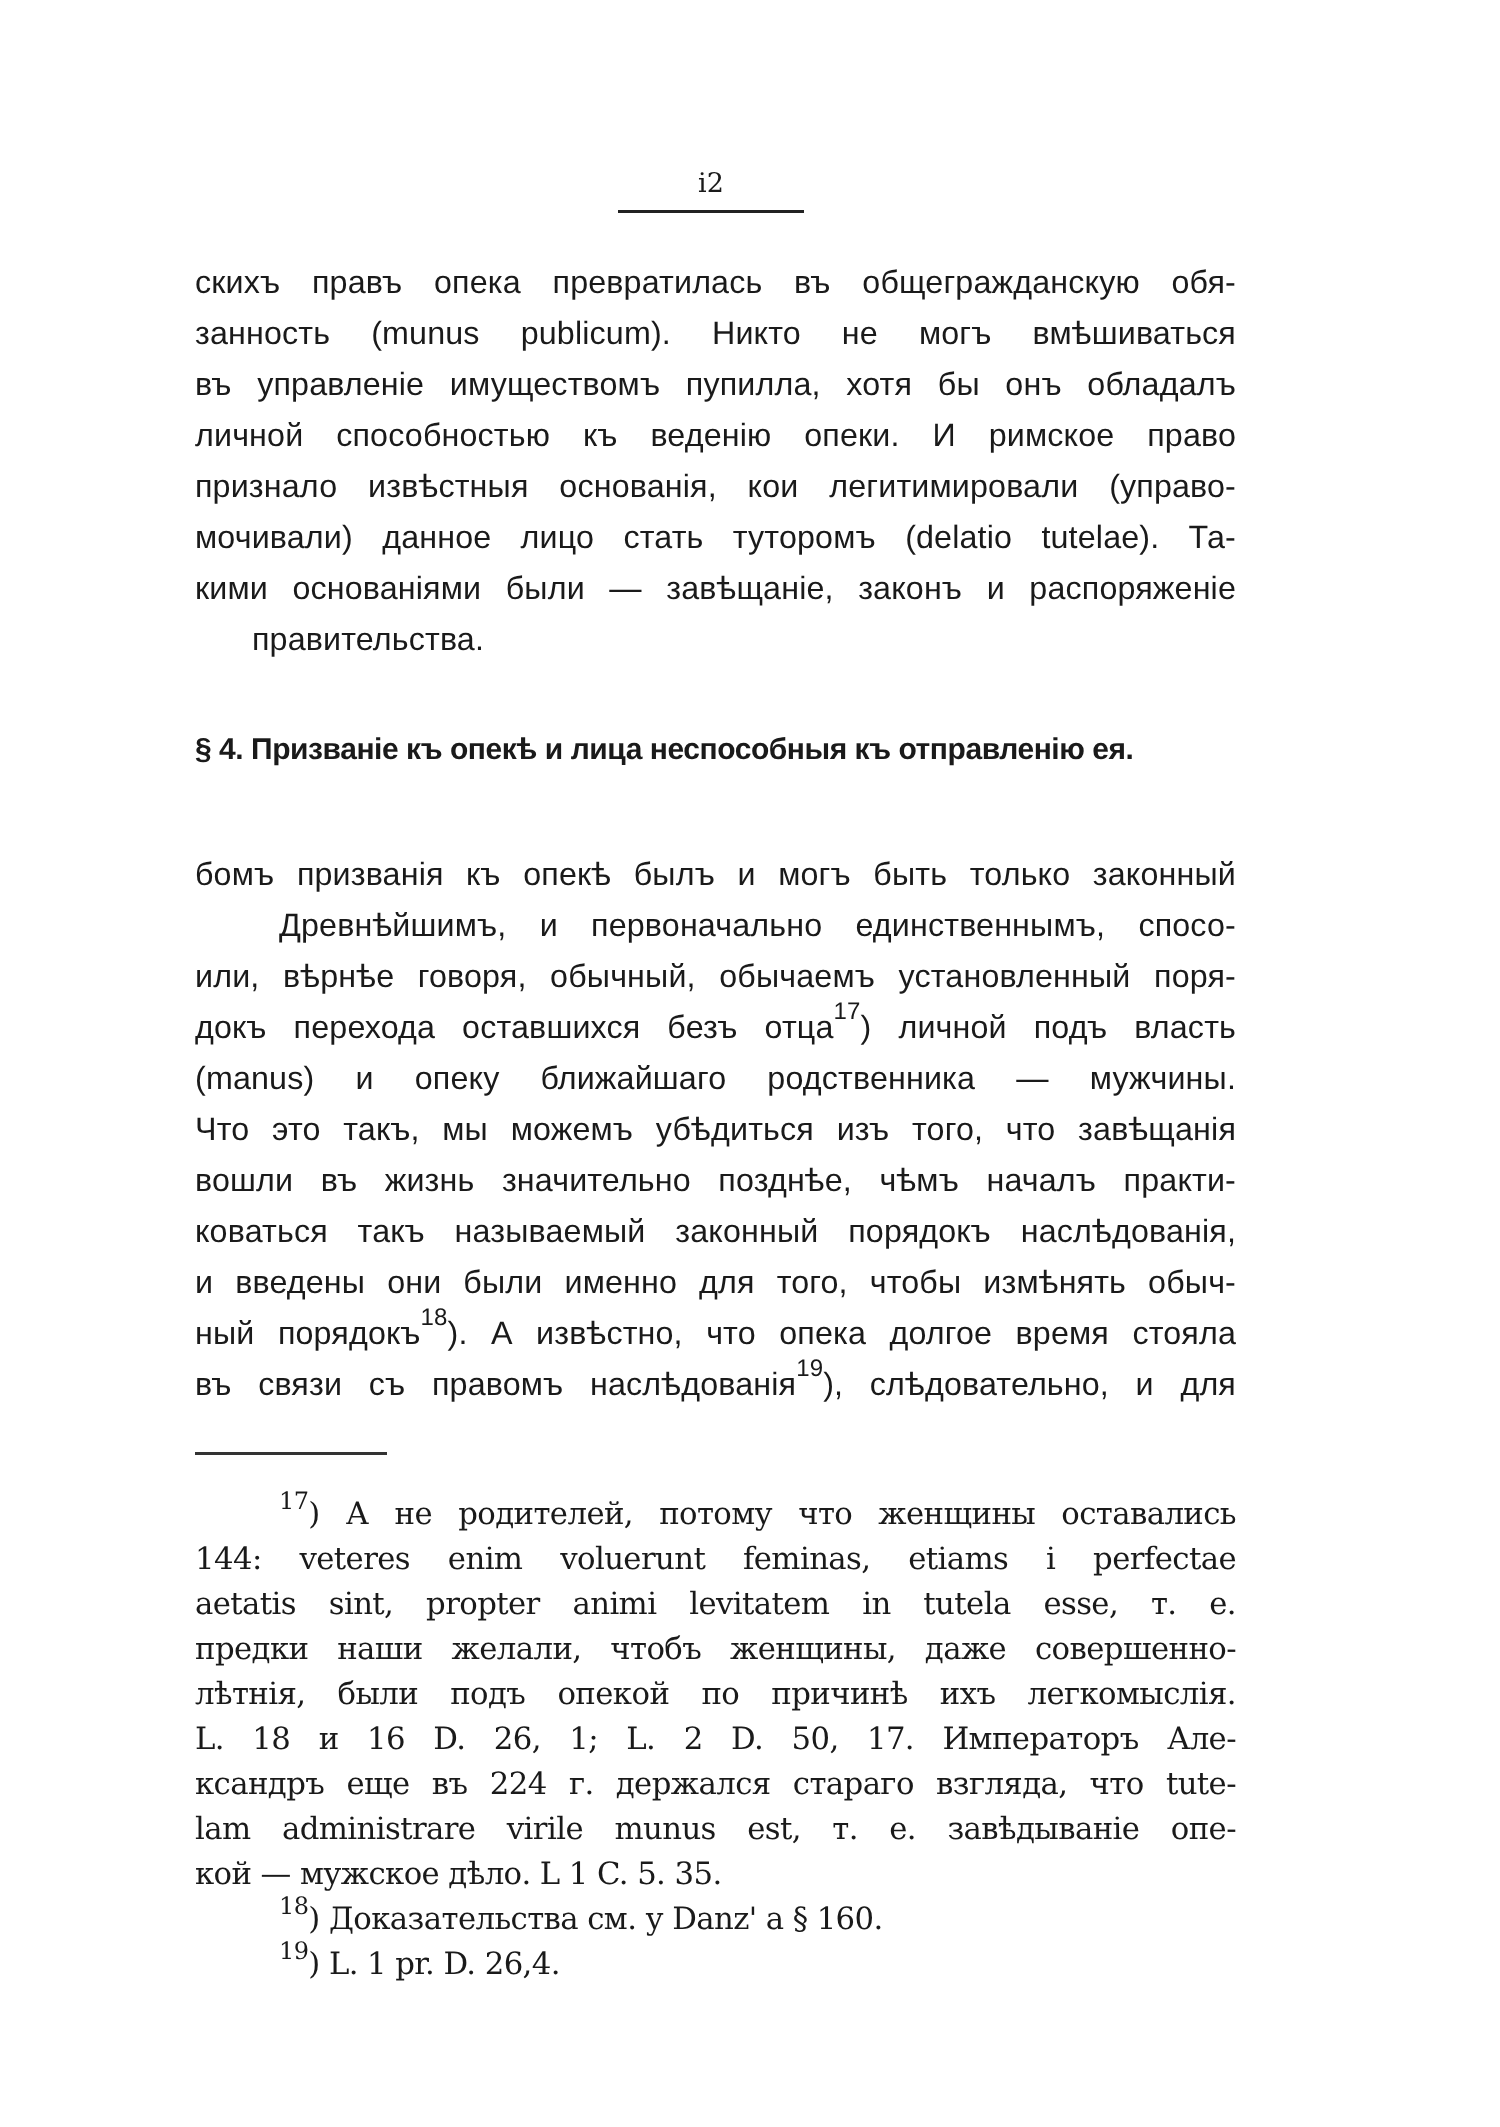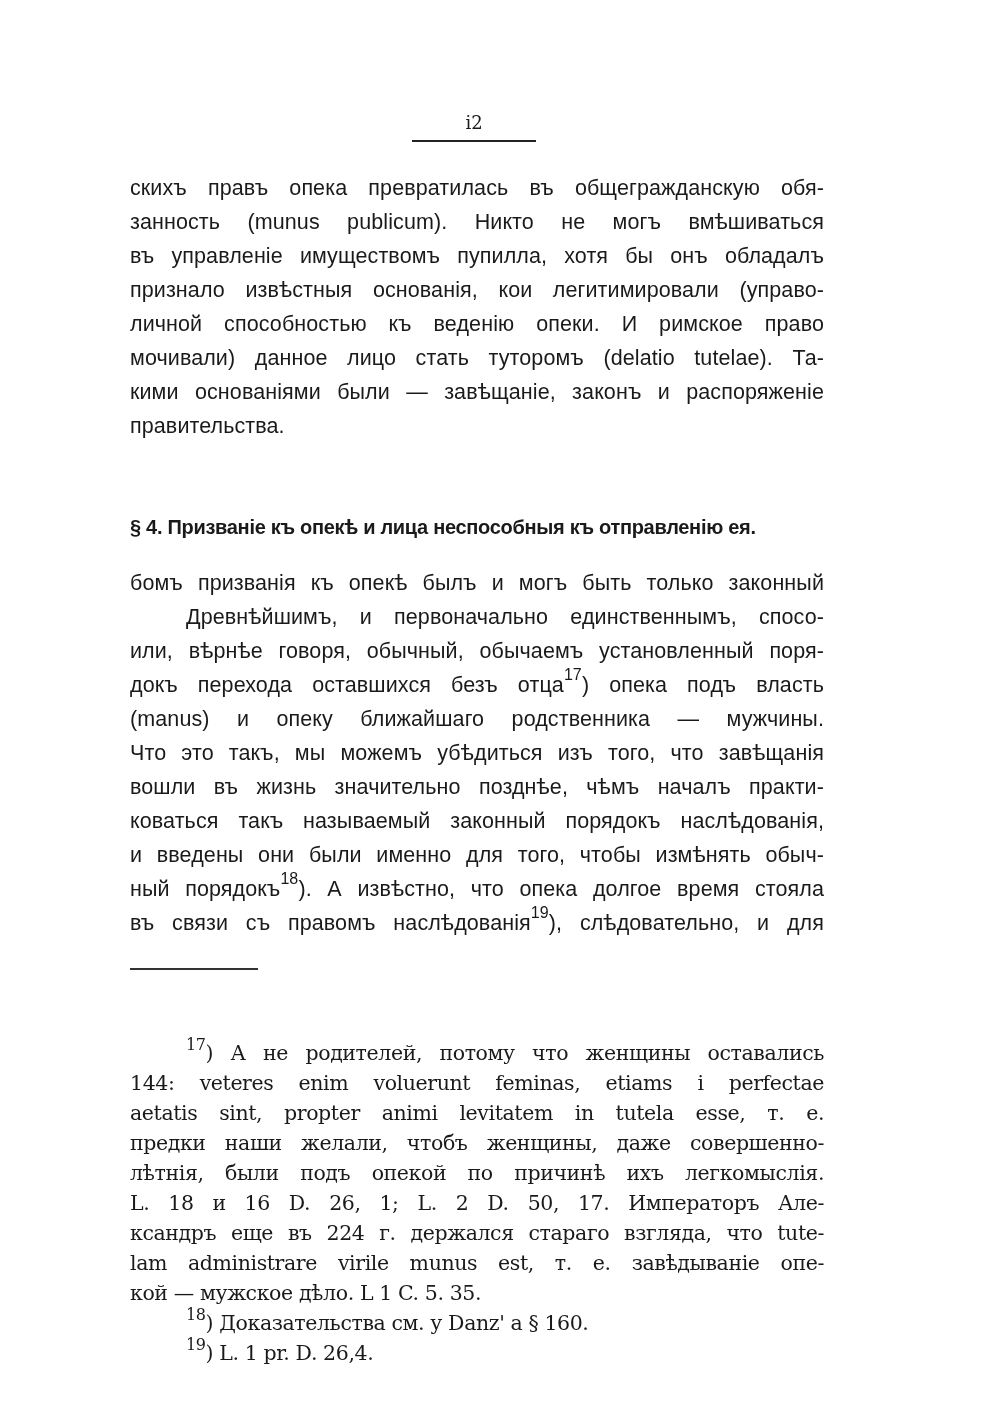--- a/index.html
+++ b/index.html
@@ -20,63 +20,63 @@
   .body-text {
     position: absolute; left: 130px; width: 694px;
   }
   .line {
     display: block; height: 34px; line-height: 34px; font-size: 21.5px;
     text-align: justify; text-align-last: justify; white-space: nowrap;
     font-family: Liberation Sans, sans-serif;
     letter-spacing: 0.1px;
     font-stretch: condensed;
   }
-  .line.last { text-align-last: left; }
+  .line.last { text-align-last: left; margin-left: 38px; }
   .indent { padding-left: 56px; }
   .heading {
-    position: absolute; left: 130px; top: 512px; width: 700px;
+    position: absolute; left: 130px; top: 485px; width: 700px;
     font-family: "Liberation Sans", sans-serif; font-weight: bold;
     font-size: 20px; line-height: 30px; white-space: nowrap;
     letter-spacing: -0.3px;
   }
   .fn-rule { position: absolute; left: 130px; top: 968px; width: 128px; height: 2px; background: #333; }
-  .footnotes { position: absolute; left: 130px; width: 694px; top: 994px; margin-top: 44px; }
+  .footnotes { position: absolute; left: 130px; width: 694px; top: 994px; }
   .fn-line {
     display: block; height: 30px; line-height: 30px; font-size: 20.5px;
     text-align: justify; text-align-last: justify; white-space: nowrap;
     font-family: "DejaVu Serif", serif; letter-spacing: -0.4px;
   }
   .fn-line.last { text-align-last: left; }
   .fn-indent { padding-left: 56px; }
   sup { font-size: 16px; vertical-align: top; line-height: 18px; position: relative; top: -2px; }
 </style>
 </head>
 <body>
 
 <div class="page-num">i2</div>
 <div class="page-rule"></div>
 
 <div class="body-text" style="top:171px;">
   <span class="line">скихъ правъ опека превратилась въ общегражданскую обя-</span>
   <span class="line">занность (munus publicum). Никто не могъ вмѣшиваться</span>
   <span class="line">въ управленіе имуществомъ пупилла, хотя бы онъ обладалъ</span>
+  <span class="line">личной способностью къ веденію опеки. И римское право</span>
   <span class="line">признало извѣстныя основанія, кои легитимировали (управо-</span>
-  <span class="line">личной способностью къ веденію опеки. И римское право</span>
   <span class="line">мочивали) данное лицо стать туторомъ (delatio tutelae). Та-</span>
   <span class="line">кими основаніями были — завѣщаніе, законъ и распоряженіе</span>
   <span class="line last">правительства.</span>
 </div>
 
 <div class="heading">§ 4. Призваніе къ опекѣ и лица неспособныя къ отправленію ея.</div>
 
 <div class="body-text" style="top:566px;">
   <span class="line">бомъ призванія къ опекѣ былъ и могъ быть только законный</span>
   <span class="line indent">Древнѣйшимъ, и первоначально единственнымъ, спосо-</span>
   <span class="line">или, вѣрнѣе говоря, обычный, обычаемъ установленный поря-</span>
-  <span class="line"><span>докъ перехода оставшихся безъ отца</span><sup>17</sup><span>) опека подъ власть</span></span>
+  <span class="line"><span>докъ перехода оставшихся безъ отца</span><sup>17</sup><span>) личной подъ власть</span></span>
   <span class="line">(manus) и опеку ближайшаго родственника — мужчины.</span>
   <span class="line">Что это такъ, мы можемъ убѣдиться изъ того, что завѣщанія</span>
   <span class="line">вошли въ жизнь значительно позднѣе, чѣмъ началъ практи-</span>
   <span class="line">коваться такъ называемый законный порядокъ наслѣдованія,</span>
   <span class="line">и введены они были именно для того, чтобы измѣнять обыч-</span>
   <span class="line"><span>ный порядокъ</span><sup>18</sup><span>). А извѣстно, что опека долгое время стояла</span></span>
   <span class="line"><span>въ связи съ правомъ наслѣдованія</span><sup>19</sup><span>), слѣдовательно, и для</span></span>
 </div>
 
 <div class="fn-rule"></div>

